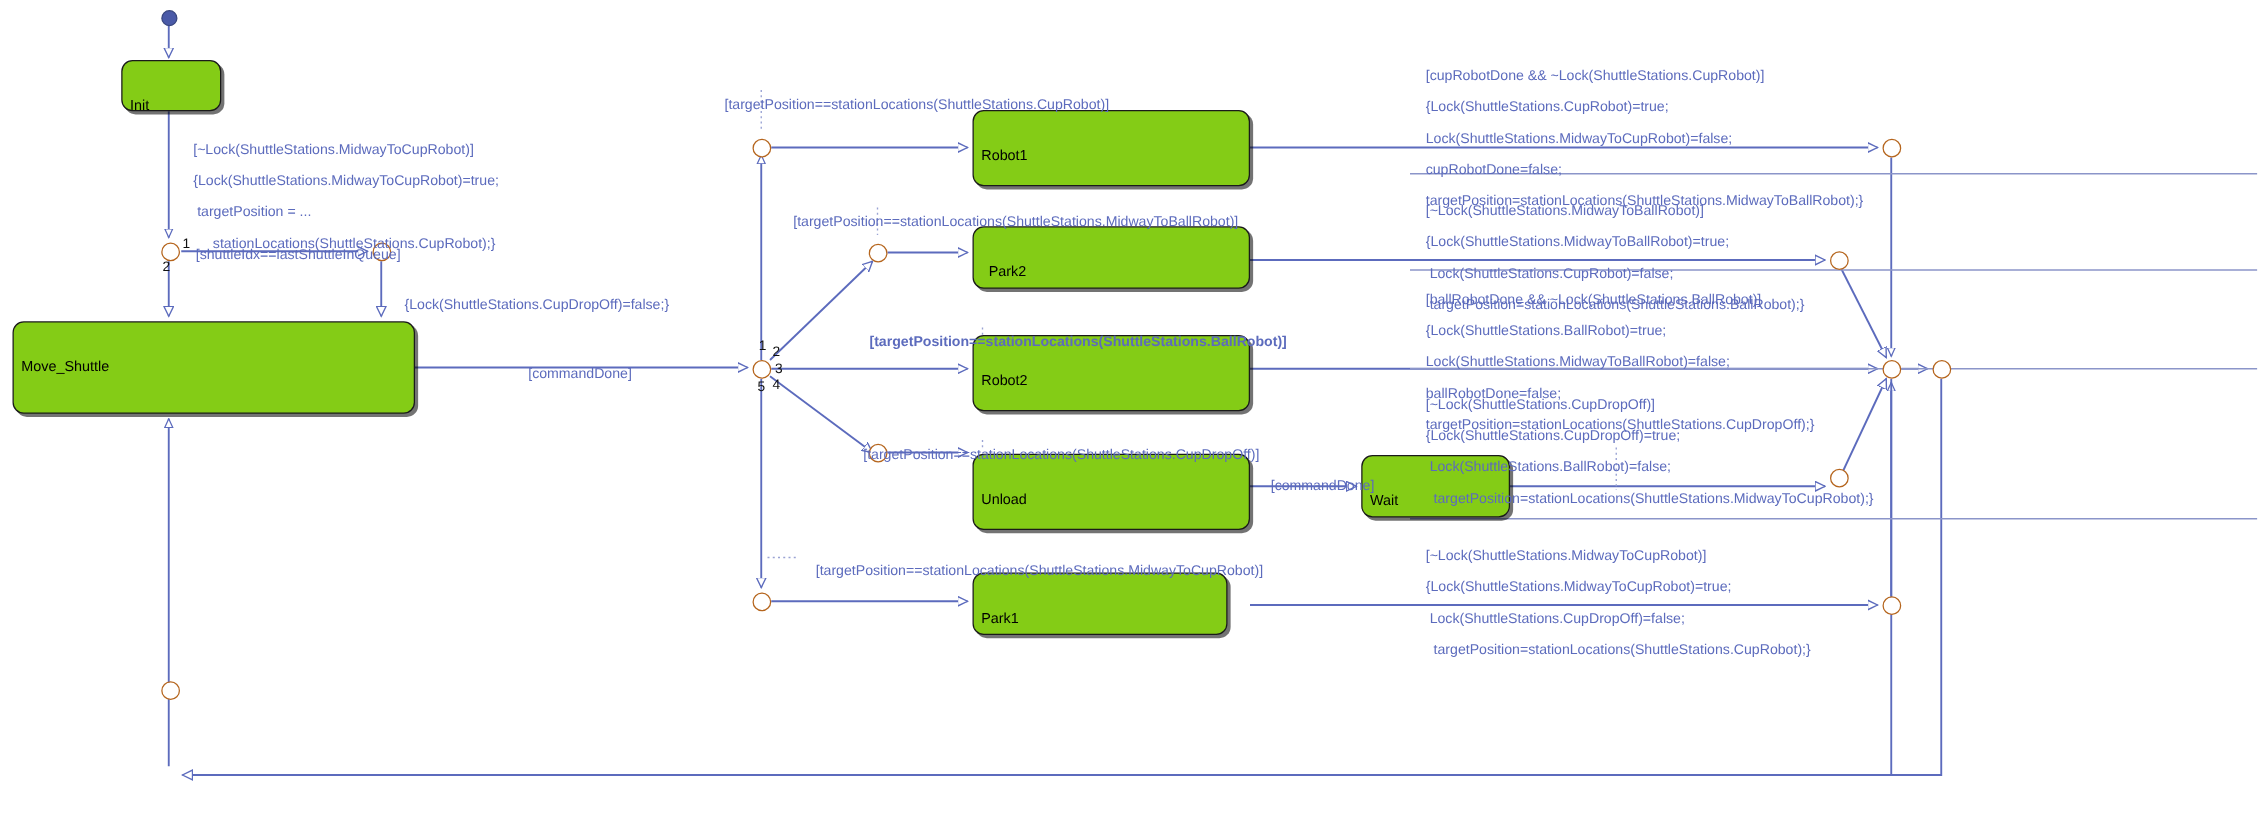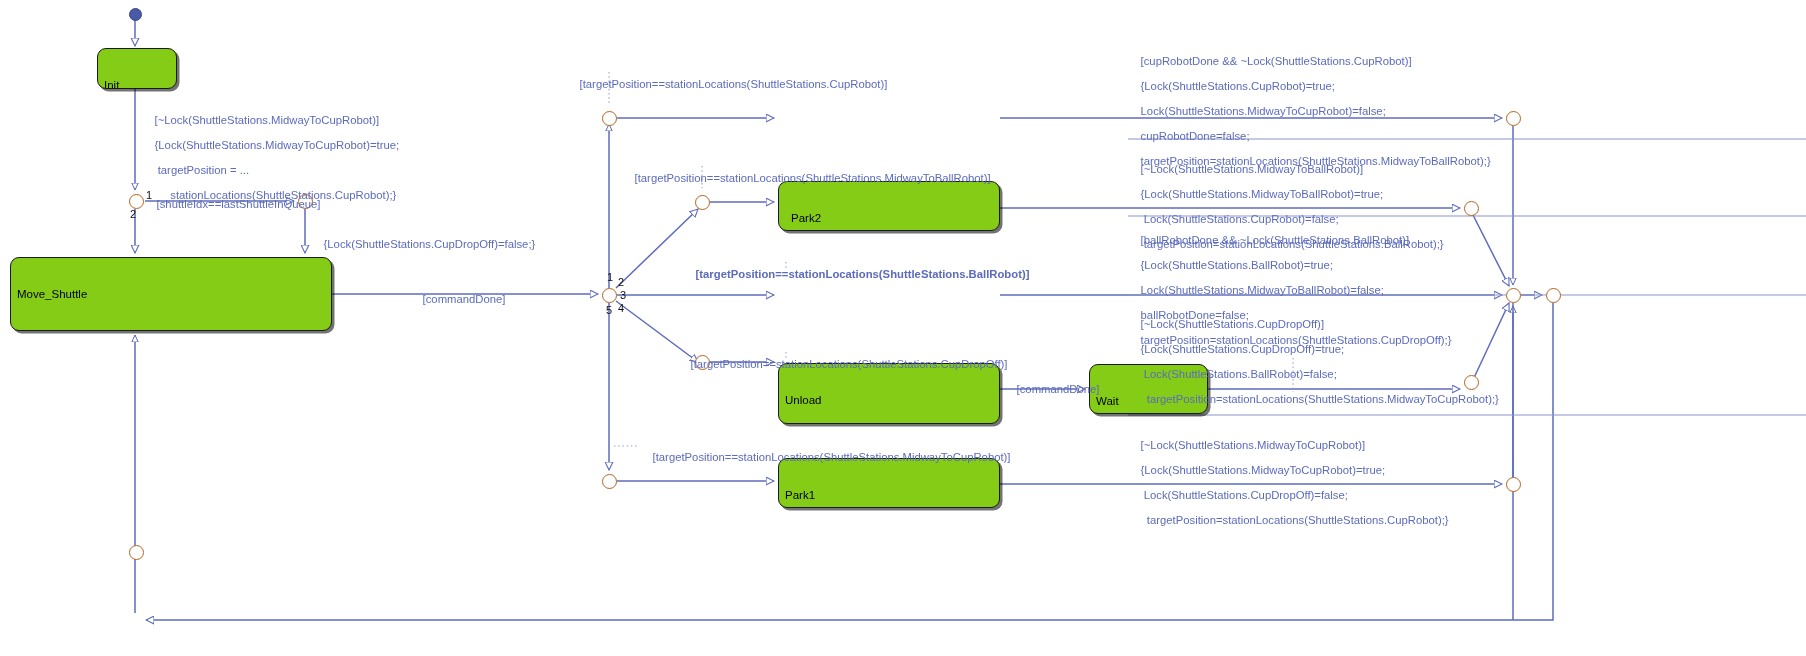--- a/index.html
+++ b/index.html
@@ -155,38 +155,50 @@
   </div>
 
   <div class="state" style="left:10px;top:257px;width:322px;height:74px;">
     <span class="nm">Move_Shuttle</span>
     <span class="ln">en:</span>
     
     
     
   </div>
 
+  <div class="state" style="left:778px;top:88px;width:222px;height:61px;">
+    <span class="nm">Robot1</span>
+    
+    
+    
+  </div>
 
   <div class="state" style="left:778px;top:181px;width:222px;height:50px;padding-left:12px;">
     <span class="nm">Park2</span>
   </div>
 
+  <div class="state" style="left:778px;top:268px;width:222px;height:61px;">
+    <span class="nm">Robot2</span>
+    
+    
+    
+  </div>
 
   <div class="state" style="left:778px;top:363px;width:222px;height:61px;">
     <span class="nm">Unload</span>
     
     
     
   </div>
 
   <div class="state" style="left:1089px;top:364px;width:119px;height:50px;">
     <span class="nm">Wait</span>
   </div>
 
-  <div class="state" style="left:778px;top:458px;width:222px;height:50px;">
+  <div class="state" style="left:778px;top:458px;width:204px;height:50px;">
     <span class="nm">Park1</span>
   </div>
 
   <div class="junction solidstart" style="left:129px;top:8px;"></div>
   <div class="junction" style="left:129px;top:194px;"></div>
   <div class="junction" style="left:298px;top:194px;"></div>
   <div class="junction" style="left:129px;top:545px;"></div>
   <div class="junction" style="left:602px;top:288px;"></div>
   <div class="junction" style="left:602px;top:111px;"></div>
   <div class="junction" style="left:695px;top:195px;"></div>

